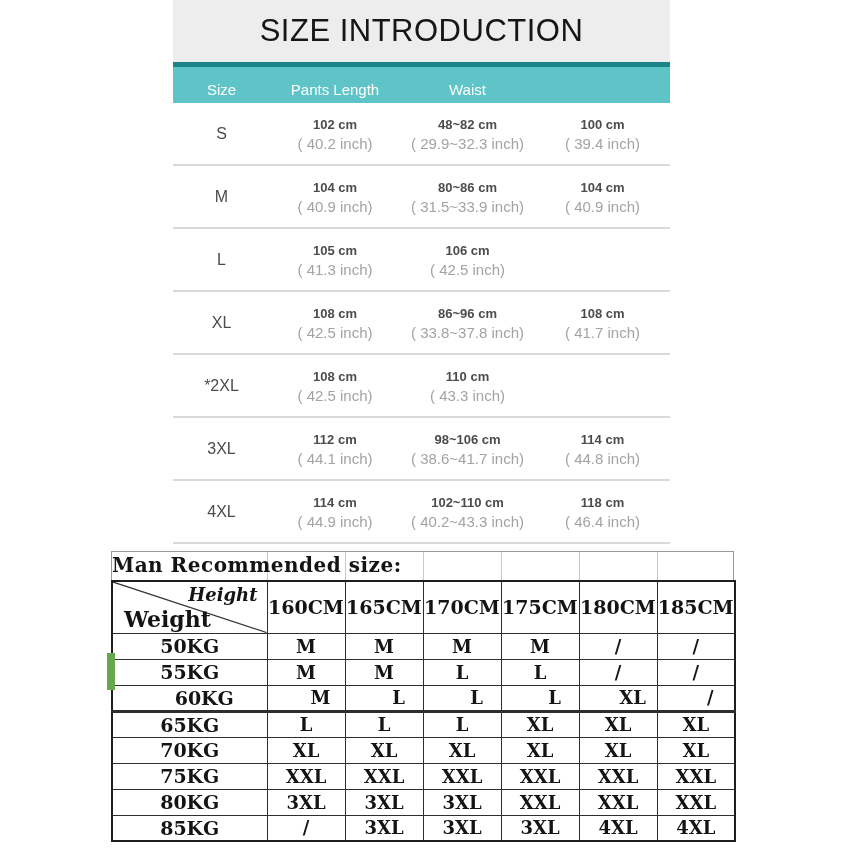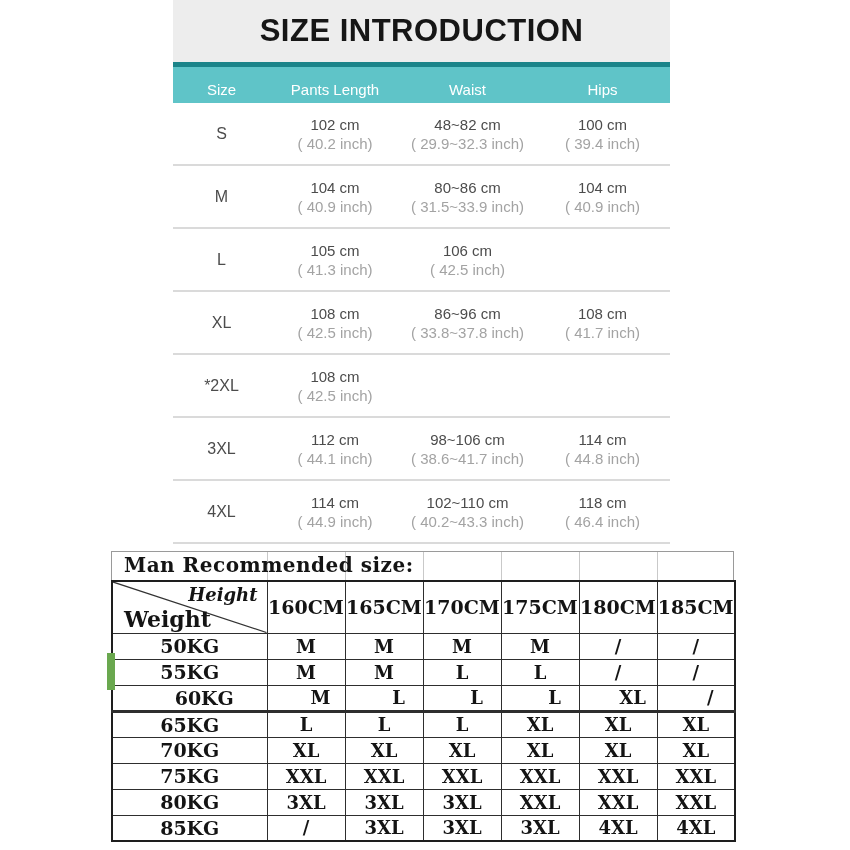--- a/index.html
+++ b/index.html
@@ -7,45 +7,45 @@
   .canvas {
     position:relative; width:850px; height:850px; background:#fff;
     font-family:"Liberation Sans", sans-serif; overflow:hidden;
   }
 
   
   .intro { position:absolute; left:173px; top:0; width:497px; }
   .title {
     height:62px; background:var(--title-bg,#ededed);
     display:flex; align-items:center; justify-content:center;
-    font-size:31px; color:#161616; letter-spacing:0.5px; font-weight:700;
+    font-size:31px; color:#161616; letter-spacing:0.5px; font-weight:400;
   }
   .head {
     display:flex; height:36px; background:var(--teal-header,#5fc4c8);
     border-top:5px solid var(--teal-dark,#1b8489);
   }
   .hc { color:#fff; font-size:15px; font-weight:500; display:flex; align-items:center; justify-content:center;margin-top:9px; }
   .c-size  { width:97px; }
   .c-pants { width:130px; }
   .c-waist { width:135px; }
   .c-hips  { width:135px; }
   .srow { display:flex; height:61px; border-bottom:2px solid #dadada; }
   .sc { display:flex; flex-direction:column; justify-content:center; text-align:center; }
   .size-letter { font-size:16px; color:#4c4c4c; }
-  .cm   { font-size:15px; font-weight:normal; color:#4c4c4c; line-height:19px; }
+  .cm   { font-size:13px; font-weight:bold; color:#4c4c4c; line-height:19px; }
   .inch { font-size:15px; color:#a3a3a3; line-height:19px; }
 
   
   .rec {
     position:absolute; left:111px; top:551px; width:623px;
     font-family:"DejaVu Serif","Liberation Serif",serif; font-weight:bold; color:#141414;
   }
   .rec-caption {
     position:relative; height:28px; border:1px solid #9a9a9a; border-bottom:none;
-    font-size:20px; line-height:27px; padding-left:12px; letter-spacing:0.5px;
+    font-size:20px; line-height:27px; padding-left:0; letter-spacing:0.5px;
     white-space:nowrap; overflow:hidden;
   }
   .rec-caption .cap-text { position:relative; z-index:1; }
   .tick { position:absolute; top:0; bottom:0; width:1px; background:#c9c9c9; z-index:0; }
   .rec-grid { border-collapse:collapse; table-layout:fixed; width:623px; border:2px solid #1e1e1e; }
   .rec-grid th, .rec-grid td {
     border:1px solid #2e2e2e; text-align:center; padding:0;
     font-weight:bold; overflow:hidden;
   }
   .rec-grid thead tr { height:52px; }
@@ -66,21 +66,20 @@
 <body>
 
 <div class="canvas">
 
   <div class="intro">
     <div class="title">SIZE INTRODUCTION</div>
     <div class="head">
       <div class="hc c-size">Size</div>
       <div class="hc c-pants">Pants Length</div>
       <div class="hc c-waist">Waist</div>
-      <div class="hc c-hips">Hips</div>
     </div>
     <div id="size-rows">
     <div class="srow">
       <div class="sc c-size size-letter">S</div>
       <div class="sc c-pants">
         <div class="cm">102 cm</div>
         <div class="inch">( 40.2 inch)</div>
       </div>
       <div class="sc c-waist">
         <div class="cm">48~82 cm</div>
@@ -134,20 +133,24 @@
         <div class="cm">108 cm</div>
         <div class="inch">( 41.7 inch)</div>
       </div>
     </div>
 
     <div class="srow">
       <div class="sc c-size size-letter">*2XL</div>
       <div class="sc c-pants">
         <div class="cm">108 cm</div>
         <div class="inch">( 42.5 inch)</div>
+      </div>
+      <div class="sc c-hips">
+        <div class="cm">110 cm</div>
+        <div class="inch">( 43.3 inch)</div>
       </div>
     </div>
 
     <div class="srow">
       <div class="sc c-size size-letter">3XL</div>
       <div class="sc c-pants">
         <div class="cm">112 cm</div>
         <div class="inch">( 44.1 inch)</div>
       </div>
       <div class="sc c-waist">

